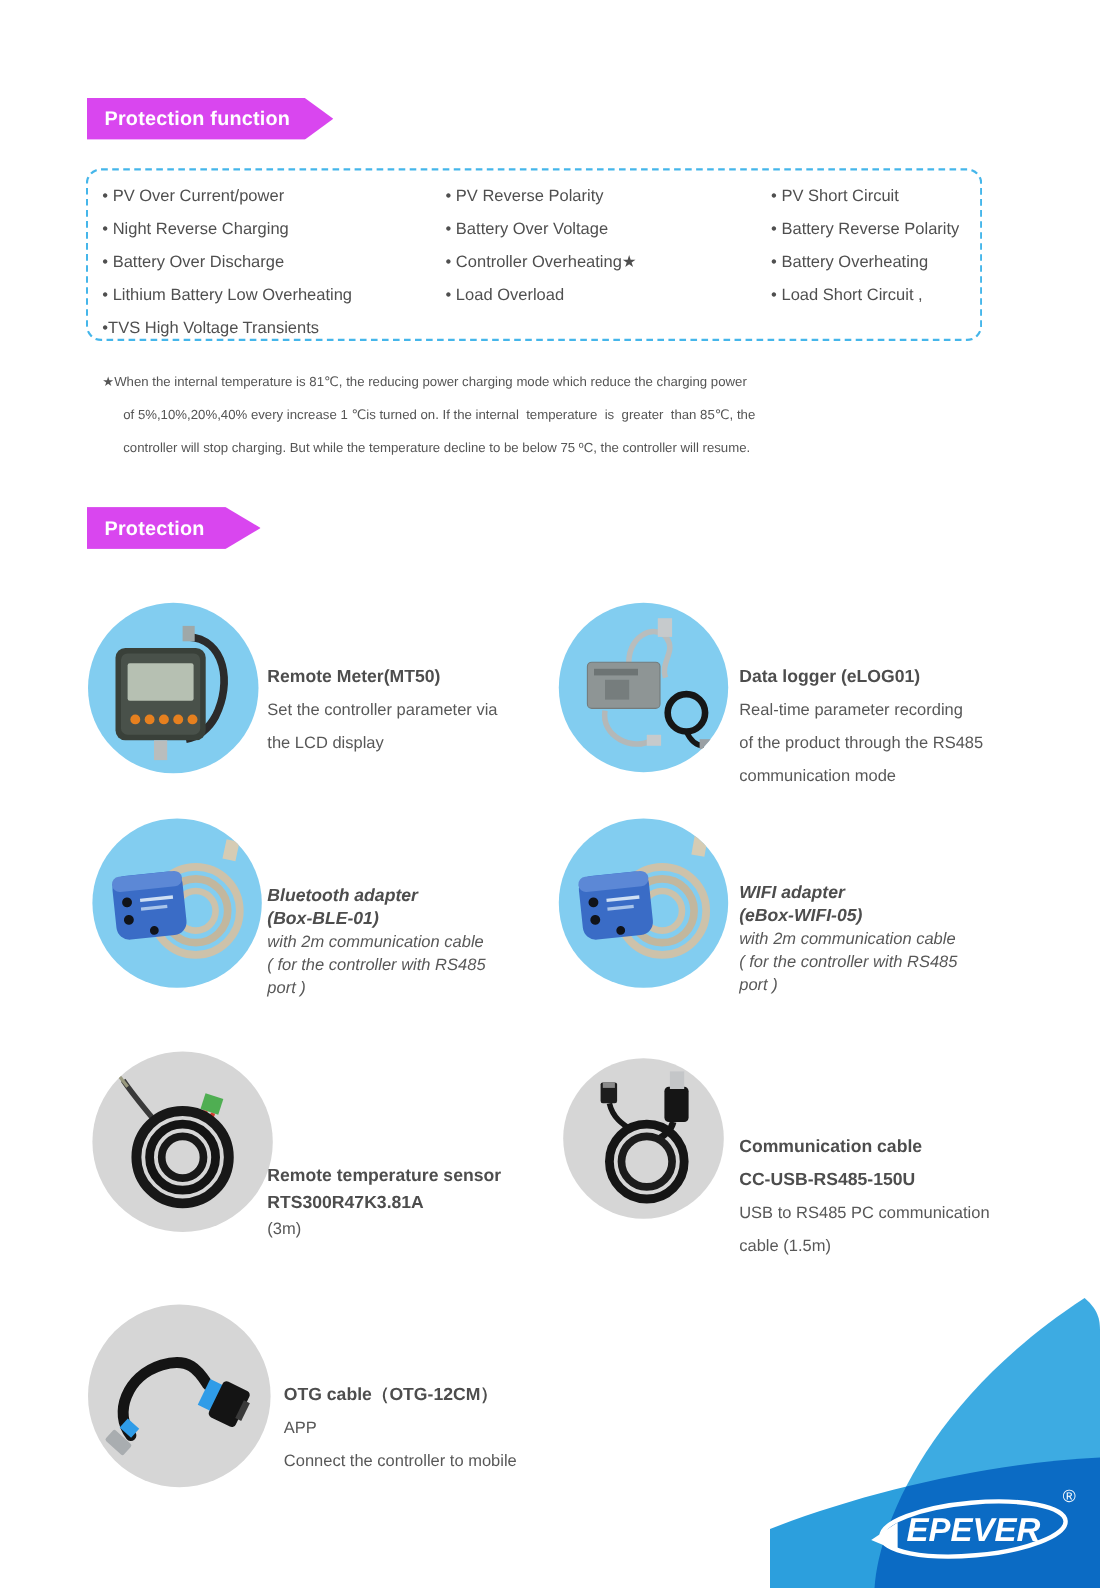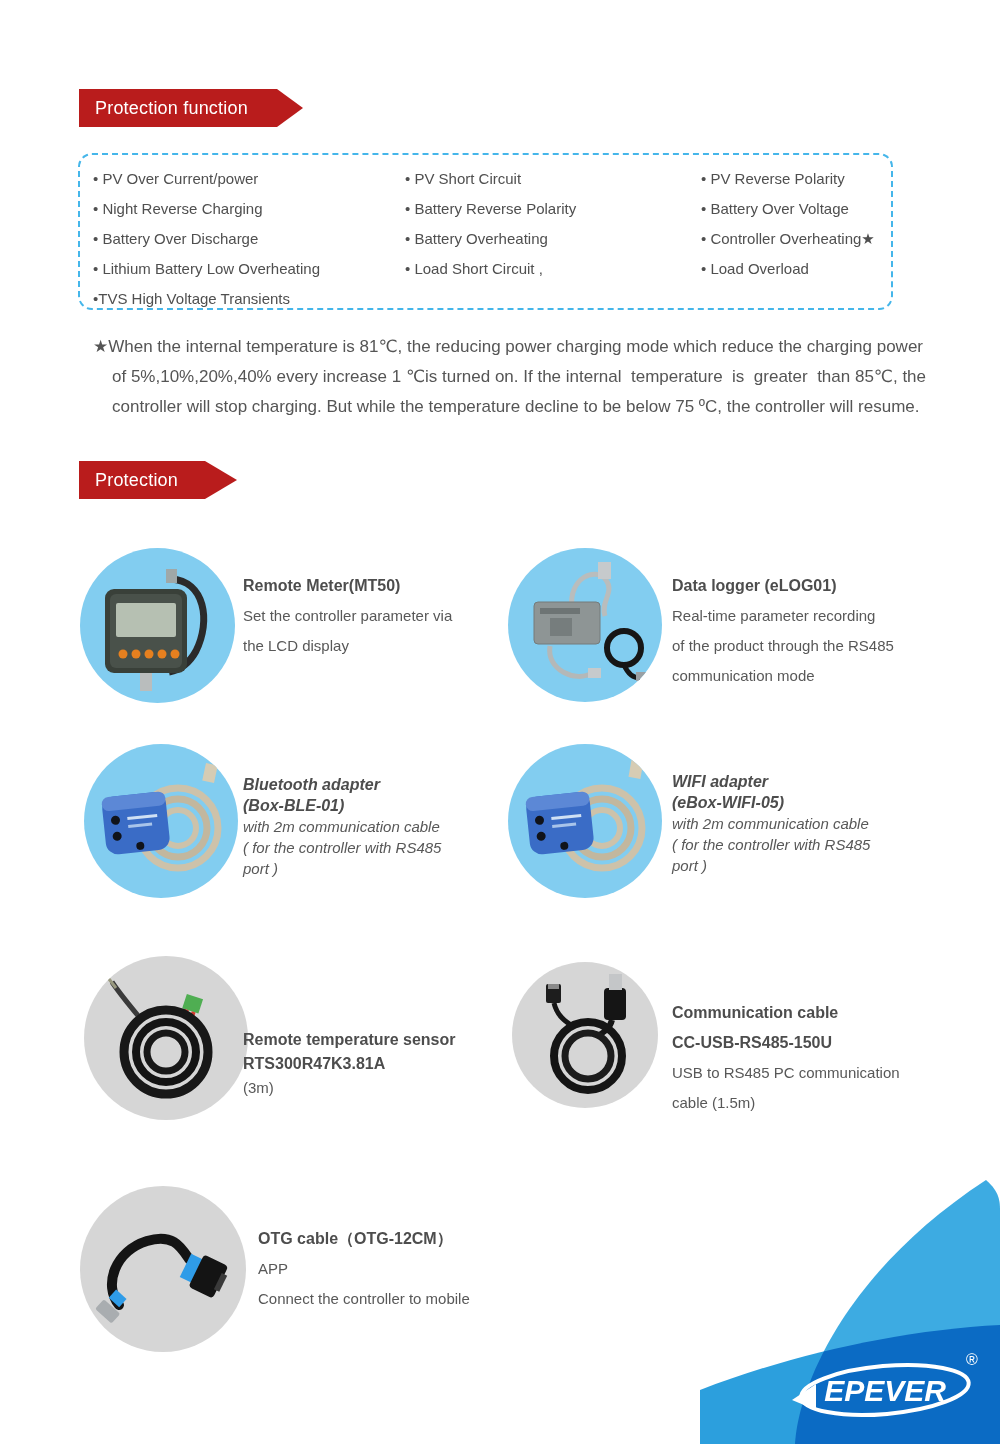--- a/index.html
+++ b/index.html
@@ -1,43 +1,43 @@
 <!DOCTYPE html>
 <html><head>
 <meta charset="utf-8">
 <style>
   html,body{margin:0;padding:0;background:#ffffff;}
   body{
     width:1000px;height:1444px;position:relative;overflow:hidden;
     font-family:"Liberation Sans","DejaVu Sans",sans-serif;color:#555;
   }
   .banner{
-    position:absolute;height:38px;background:#b91c1c;color:#fff;
-    font-weight:normal;font-size:18px;line-height:38px;padding-left:16px;
+    position:absolute;height:38px;background:#d946ef;color:#fff;
+    font-weight:bold;font-size:18px;line-height:38px;padding-left:16px;
     box-sizing:border-box;letter-spacing:.2px;
   }
   .banner-protection{left:79px;top:89px;width:224px;
     clip-path:polygon(0 0,198px 0,100% 50%,198px 100%,0 100%);}
   .banner-accessories{left:79px;top:461px;width:158px;
     clip-path:polygon(0 0,126px 0,100% 50%,126px 100%,0 100%);}
   .dashed-box{
     position:absolute;left:78px;top:153px;width:815px;height:157px;
     border:2px dashed #45b6ea;border-radius:14px;box-sizing:border-box;
     display:grid;grid-template-columns:312px 296px auto;
     padding:9px 0 0 13px;
   }
   .prot-item{line-height:30px;font-size:15px;color:#4f4f4f;white-space:pre-wrap;}
-  .note{position:absolute;left:93px;top:332px;width:836px;font-size:17px;color:#555;}
+  .note{position:absolute;left:93px;top:332px;width:836px;font-size:12px;color:#555;}
   .note-line{line-height:30px;white-space:pre-wrap;}
   .note-line.indent{padding-left:19px;}
   .acc-circle{position:absolute;border-radius:50%;overflow:hidden;
     display:flex;align-items:center;justify-content:center;}
   .c-blue{background:#82cdf0;}
   .c-gray{background:#d6d6d6;}
-  .acc-text{position:absolute;font-size:15px;color:#585858;}
+  .acc-text{position:absolute;font-size:15px;color:#585858;margin-top:30px;}
   .acc-title{font-weight:bold;font-size:16px;color:#4d4d4d;}
   .lh30{line-height:30px;}
   .lh24{line-height:24px;}
   .lh21{line-height:21px;font-style:italic;}
   .footer-decor{position:absolute;right:0;bottom:0;width:300px;height:292px;}
 </style>
 </head>
 <body>
 
 <div class="banner banner-protection">
@@ -46,30 +46,30 @@
 
 <div class="dashed-box">
   <div>
     <div class="prot-item">• PV Over Current/power</div>
     <div class="prot-item">• Night Reverse Charging</div>
     <div class="prot-item">• Battery Over Discharge</div>
     <div class="prot-item">• Lithium Battery Low Overheating</div>
     <div class="prot-item">•TVS High Voltage Transients</div>
   </div>
   <div>
+    <div class="prot-item">• PV Reverse Polarity</div>
+    <div class="prot-item">• Battery Over Voltage</div>
+    <div class="prot-item">• Controller Overheating★</div>
+    <div class="prot-item">• Load Overload</div>
+  </div>
+  <div>
     <div class="prot-item">• PV Short Circuit</div>
     <div class="prot-item">• Battery Reverse Polarity</div>
     <div class="prot-item">• Battery Overheating</div>
     <div class="prot-item">• Load Short Circuit ,</div>
-  </div>
-  <div>
-    <div class="prot-item">• PV Reverse Polarity</div>
-    <div class="prot-item">• Battery Over Voltage</div>
-    <div class="prot-item">• Controller Overheating★</div>
-    <div class="prot-item">• Load Overload</div>
   </div>
 </div>
 
 <div class="note">
   <div class="note-line">★When the internal temperature is 81℃, the reducing power charging mode which reduce the charging power</div>
   <div class="note-line indent">of 5%,10%,20%,40% every increase 1 ℃is turned on. If the internal  temperature  is  greater  than 85℃, the</div>
   <div class="note-line indent">controller will stop charging. But while the temperature decline to be below 75 ºC, the controller will resume.</div>
 </div>
 
 <div class="banner banner-accessories">

